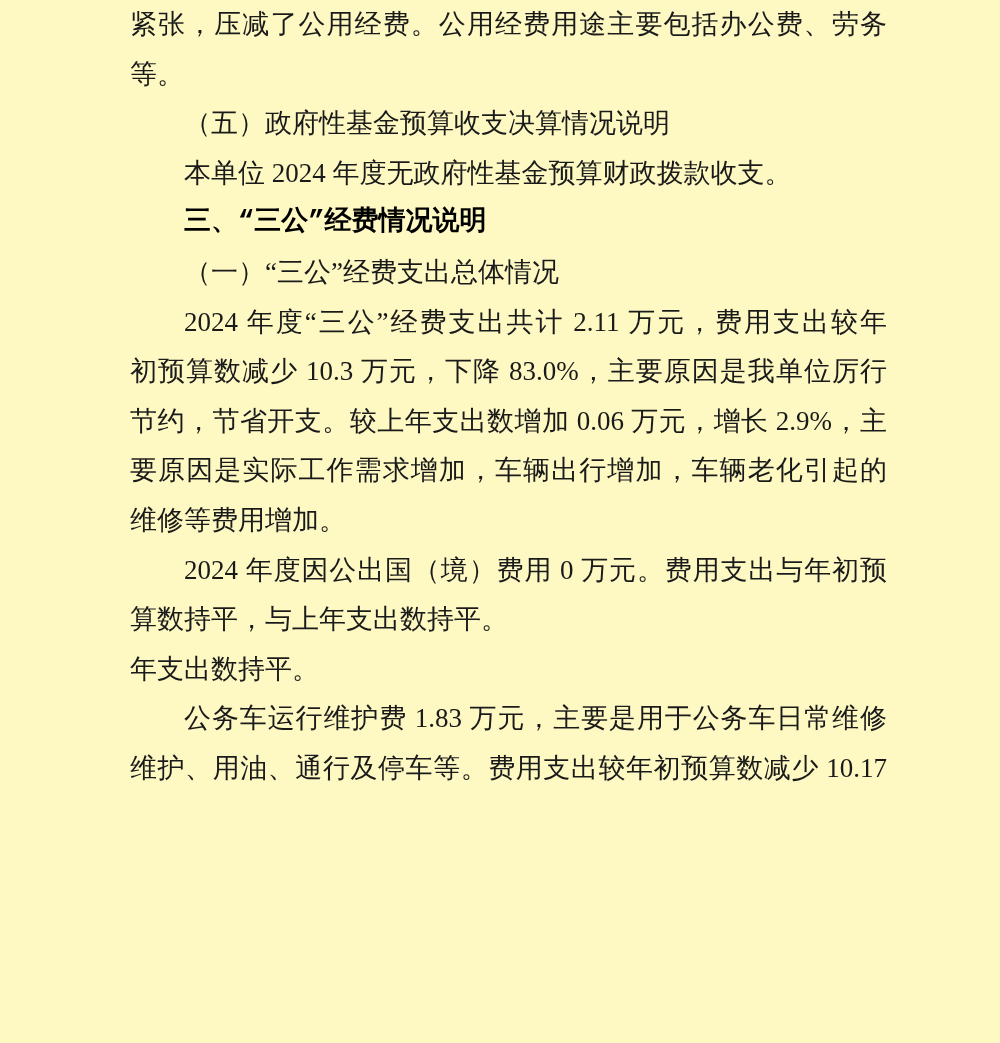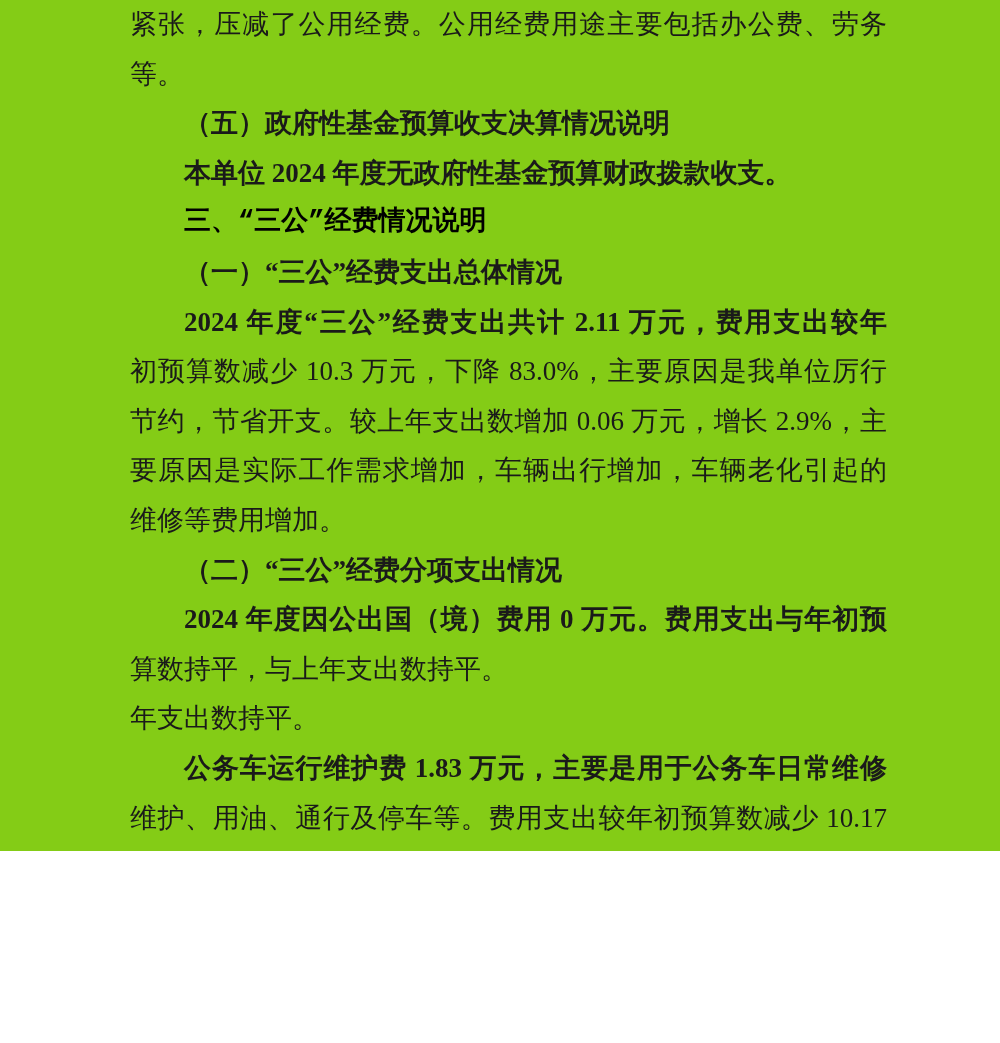--- a/index.html
+++ b/index.html
@@ -3,22 +3,22 @@
 <meta charset="utf-8">
 <style>
   html, body {
     margin: 0;
     padding: 0;
     background: #ffffff;
   }
   .page {
     position: relative;
     width: 1000px;
-    height: 851px;
-    background: #84cc16;
+    height: 1043px;
+    background: #fef9c3;
     overflow: hidden;
   }
   .textblock {
     position: absolute;
     left: 130px;
     top: 0;
     width: 757px;
     font-family: "Liberation Serif", "DejaVu Serif", serif;
     font-size: 27px;
     color: #1a1a1a;
@@ -33,21 +33,20 @@
     white-space: normal;
   }
   
   .e {
     text-align: left;
     text-align-last: left;
   }
   
   .i {
     text-indent: 54px;
-    font-weight: bold;
   }
   
   .h {
     font-family: Liberation Mono, monospace;
     font-weight: 700;
     color: #000000;
   }
 </style>
 </head>
 <body>
@@ -58,20 +57,19 @@
     <div class="ln e">等。</div>
     <div class="ln e i">（五）政府性基金预算收支决算情况说明</div>
     <div class="ln e i">本单位 2024 年度无政府性基金预算财政拨款收支。</div>
     <div class="ln e i h">三、“三公”经费情况说明</div>
     <div class="ln e i">（一）“三公”经费支出总体情况</div>
     <div class="ln i">2024 年度“三公”经费支出共计 2.11 万元，费用支出较年</div>
     <div class="ln">初预算数减少 10.3 万元，下降 83.0%，主要原因是我单位厉行</div>
     <div class="ln">节约，节省开支。较上年支出数增加 0.06 万元，增长 2.9%，主</div>
     <div class="ln">要原因是实际工作需求增加，车辆出行增加，车辆老化引起的</div>
     <div class="ln e">维修等费用增加。</div>
-    <div class="ln e i">（二）“三公”经费分项支出情况</div>
     <div class="ln i">2024 年度因公出国（境）费用 0 万元。费用支出与年初预</div>
     <div class="ln e">算数持平，与上年支出数持平。</div>
     <div class="ln e">年支出数持平。</div>
     <div class="ln i">公务车运行维护费 1.83 万元，主要是用于公务车日常维修</div>
     <div class="ln j">维护、用油、通行及停车等。费用支出较年初预算数减少 10.17</div>
   </div>
 </div>
 
 </body></html>

